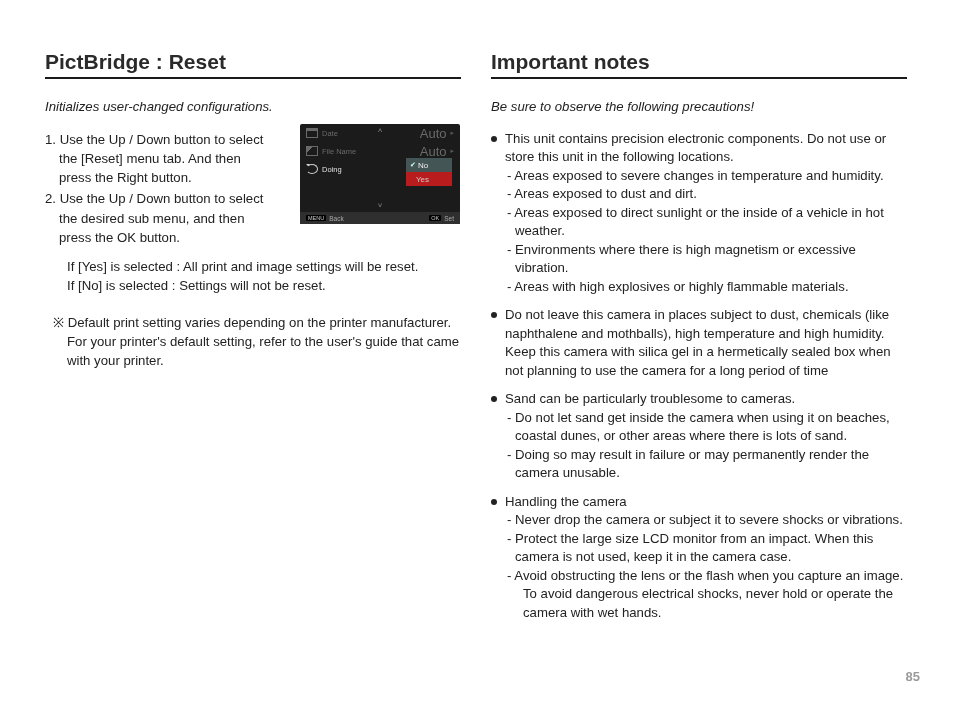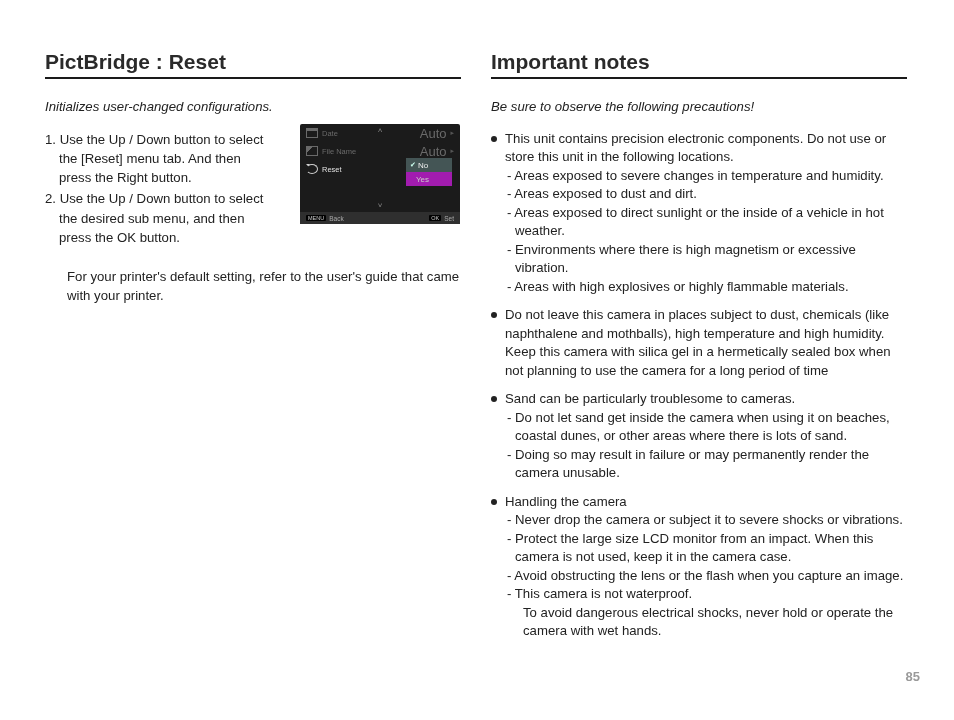--- a/index.html
+++ b/index.html
@@ -37,21 +37,21 @@
   }
   .lcd-row { display:flex; align-items:center; height:18px; padding:0 6px; }
   .lcd-row .ic { width:12px; height:10px; margin-right:4px; display:inline-block; }
   .lcd-row .lbl { flex:1; color:#6a6a6a; font-size:7.5px;}
   .lcd-row .val { color:#6a6a6a; font-size:13px; margin-right:4px;}
   .lcd-row.active .lbl { color:#e0e0e0; }
   .lcd .submenu { position:absolute; right:8px; top:34px; width:46px; }
   .lcd .submenu .opt { height:14px; font-size:8px; padding:2px 4px; display:flex; align-items:center;}
   .lcd .submenu .opt.sel { background:#455; color:#eee;}
   .lcd .submenu .opt.sel::before { content:"✔"; font-size:7px; margin-right:2px; color:#cfe;}
-  .lcd .submenu .opt.unsel { background:#a21caf; color:#ccc; padding-left:10px;}
+  .lcd .submenu .opt.unsel { background:#b91c1c; color:#ccc; padding-left:10px;}
   .lcd .chev { position:absolute; left:50%; transform:translateX(-50%); color:#888; font-size:8px;}
   .lcd .chev.up { top:2px;}
   .lcd .chev.dn { bottom:14px;}
   .lcd .footer { position:absolute; bottom:0; left:0; right:0; height:12px; background:#2f2f2f; display:flex; align-items:center; padding:0 6px; font-size:6.5px; color:#aaa;}
   .lcd .footer .kb { background:#000; color:#ccc; padding:0 2px; border-radius:1px; margin-right:3px; font-size:5.5px;}
   .pagenum { position:absolute; right:34px; bottom:16px; color:#9a9a9a; font-size:13px; font-weight:bold;}
   .ic-cal { border:1px solid #6a6a6a; border-top-width:3px;}
   .ic-file { border:1px solid #6a6a6a; background:linear-gradient(135deg,#6a6a6a 30%,transparent 30%);}
   .ic-reset { border:1px solid #d0d0d0; border-radius:50%; border-left-color:transparent; position:relative;}
   .ic-reset::after{content:"";position:absolute;top:-1px;left:-1px;border:2px solid transparent;border-top-color:#d0d0d0;}
@@ -66,43 +66,48 @@
     <h2 class="section-title">PictBridge : Reset</h2>
     <p class="intro">Initializes user-changed configurations.</p>
 
     <div class="left-top-area">
       <div class="steps step-body">
         <div class="step">1. Use the Up / Down button to select the [Reset] menu tab. And then press the Right button.</div>
         <div class="step">2. Use the Up / Down button to select the desired sub menu, and then press the OK button.</div>
       </div>
     </div>
 
+    <div class="after-steps">
+      <div>If [Yes] is selected : All print and image settings will be reset.</div>
+      <div>If [No] is selected  : Settings will not be reset.</div>
+    </div>
 
     <div class="note-block">
+      <div class="note-line">※ Default print setting varies depending on the printer manufacturer.</div>
       <div class="note-sub">For your printer's default setting, refer to the user's guide that came with your printer.</div>
     </div>
   </div>
 
   <div class="lcd">
     <span class="chev up">˄</span>
     <div class="lcd-row">
       <span class="ic ic-cal"></span>
       <span class="lbl">Date</span>
       <span class="val">Auto</span>
       <span style="color:#555;font-size:7px;">▸</span>
     </div>
     <div class="lcd-row">
       <span class="ic ic-file"></span>
       <span class="lbl">File Name</span>
       <span class="val">Auto</span>
       <span style="color:#555;font-size:7px;">▸</span>
     </div>
     <div class="lcd-row active">
       <span class="ic ic-reset"></span>
-      <span class="lbl">Reset</span>
+      <span class="lbl">Doing</span>
     </div>
     <div class="submenu">
       <div class="opt sel">
           <span>No</span>
         </div>
       <div class="opt unsel">Yes</div>
     </div>
     <span class="chev dn">˅</span>
     <div class="footer">
       <span class="kb">MENU</span>
@@ -132,20 +137,19 @@
       <li>
         <span>Sand can be particularly troublesome to cameras.</span>
         <div class="sub">- Do not let sand get inside the camera when using it on beaches, coastal dunes, or other areas where there is lots of sand.</div>
         <div class="sub">- Doing so may result in failure or may permanently render the camera unusable.</div>
       </li>
       <li>
         <span>Handling the camera</span>
         <div class="sub">- Never drop the camera or subject it to severe shocks or vibrations.</div>
         <div class="sub">- Protect the large size LCD monitor from an impact. When this camera is not used, keep it in the camera case.</div>
         <div class="sub">- Avoid obstructing the lens or the flash when you capture an image.</div>
-        <div class="sub">- This camera is not waterproof.</div>
         <div class="subsub">To avoid dangerous electrical shocks, never hold or operate the camera with wet hands.</div>
       </li>
     </ul>
   </div>
 
   <div class="pagenum">85</div>
 </div>
 
 </body></html>

